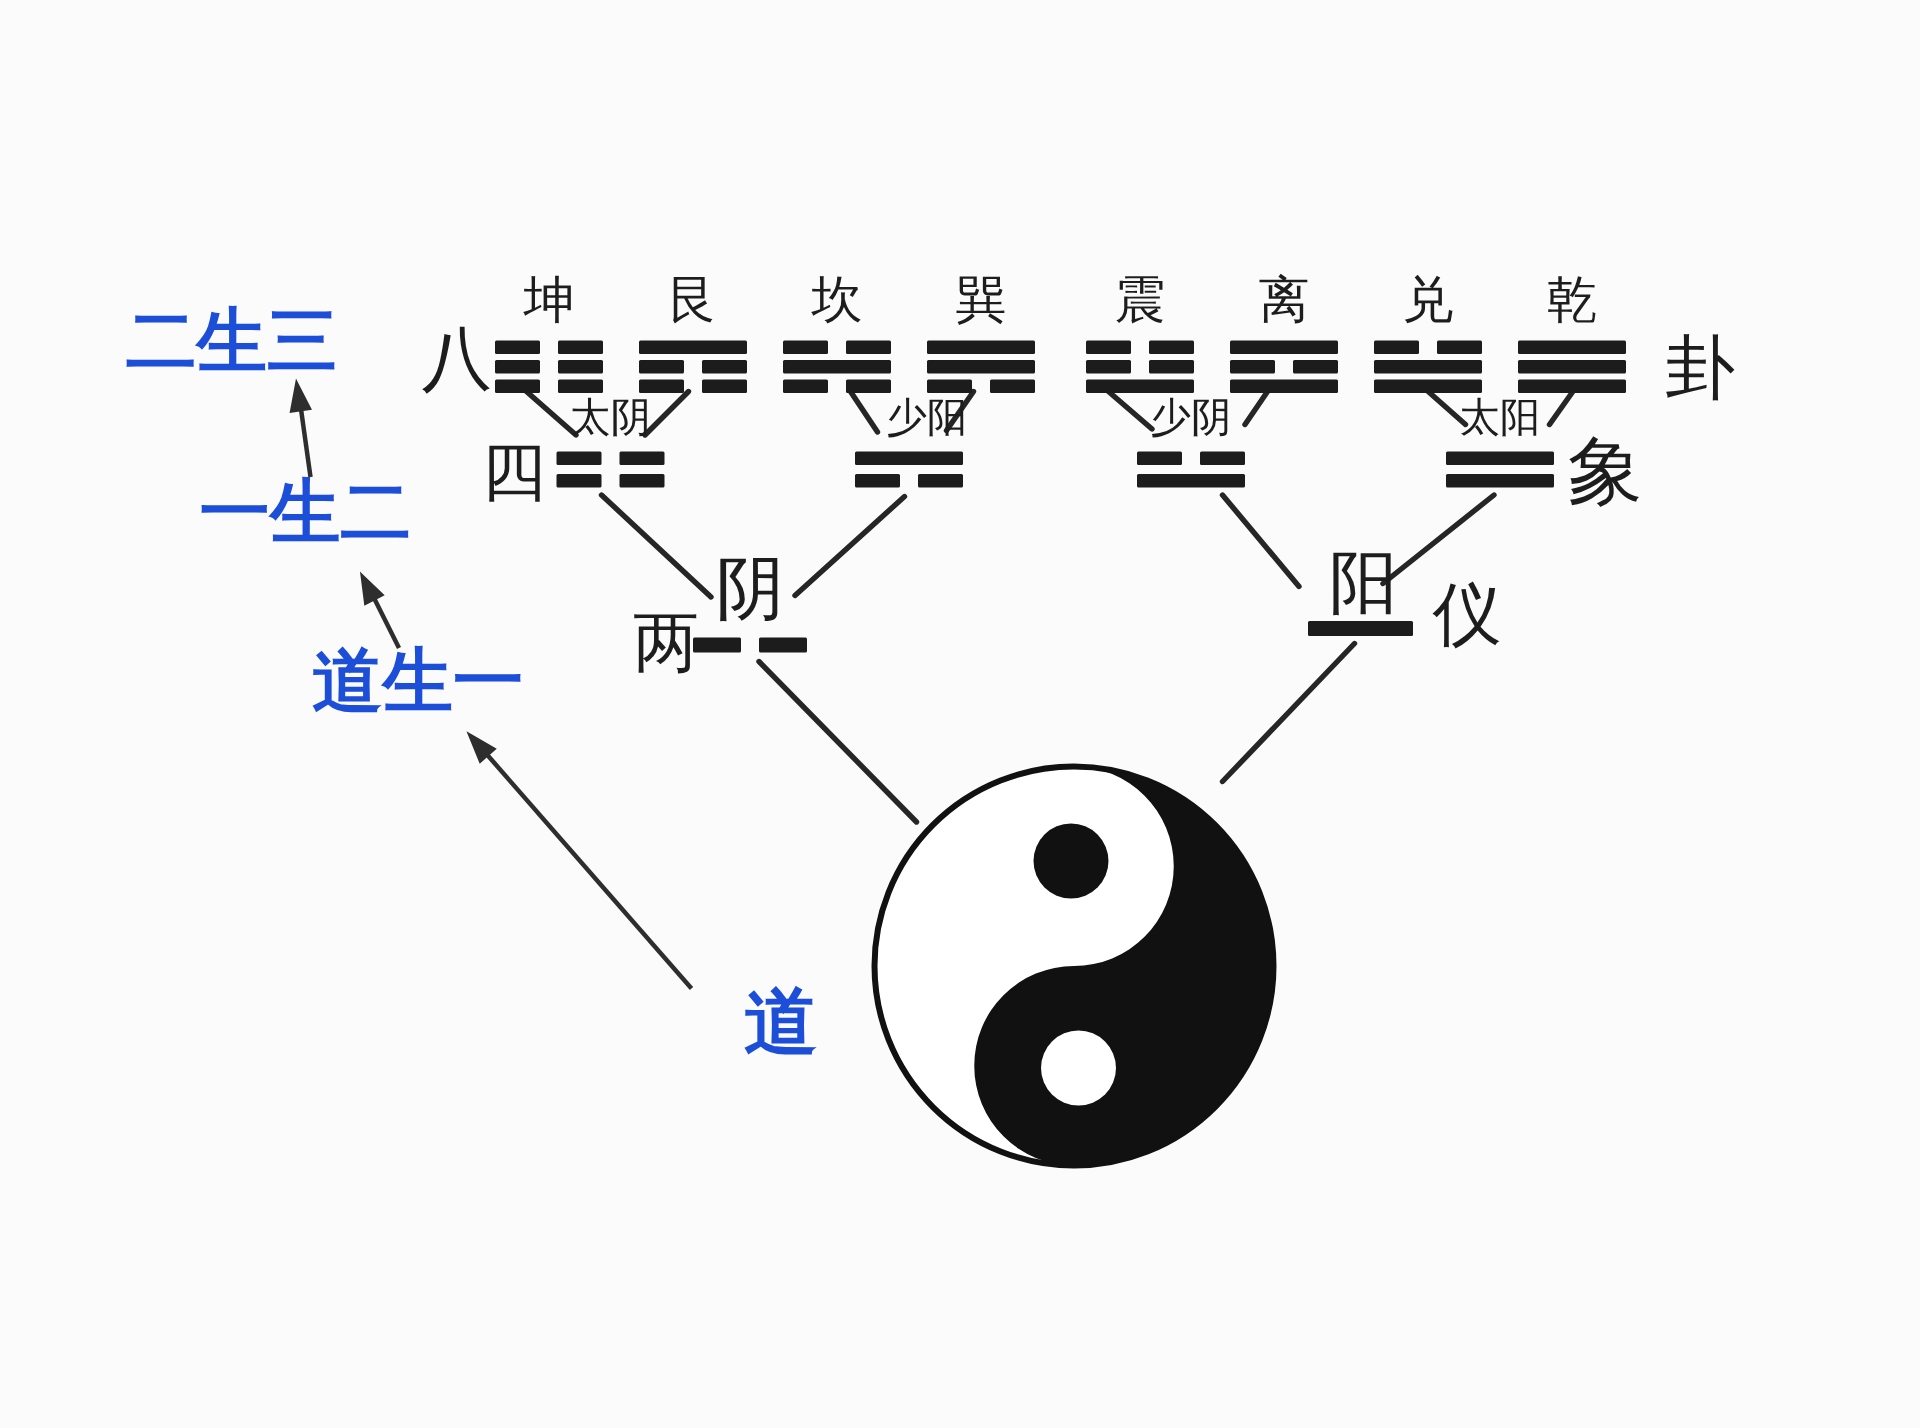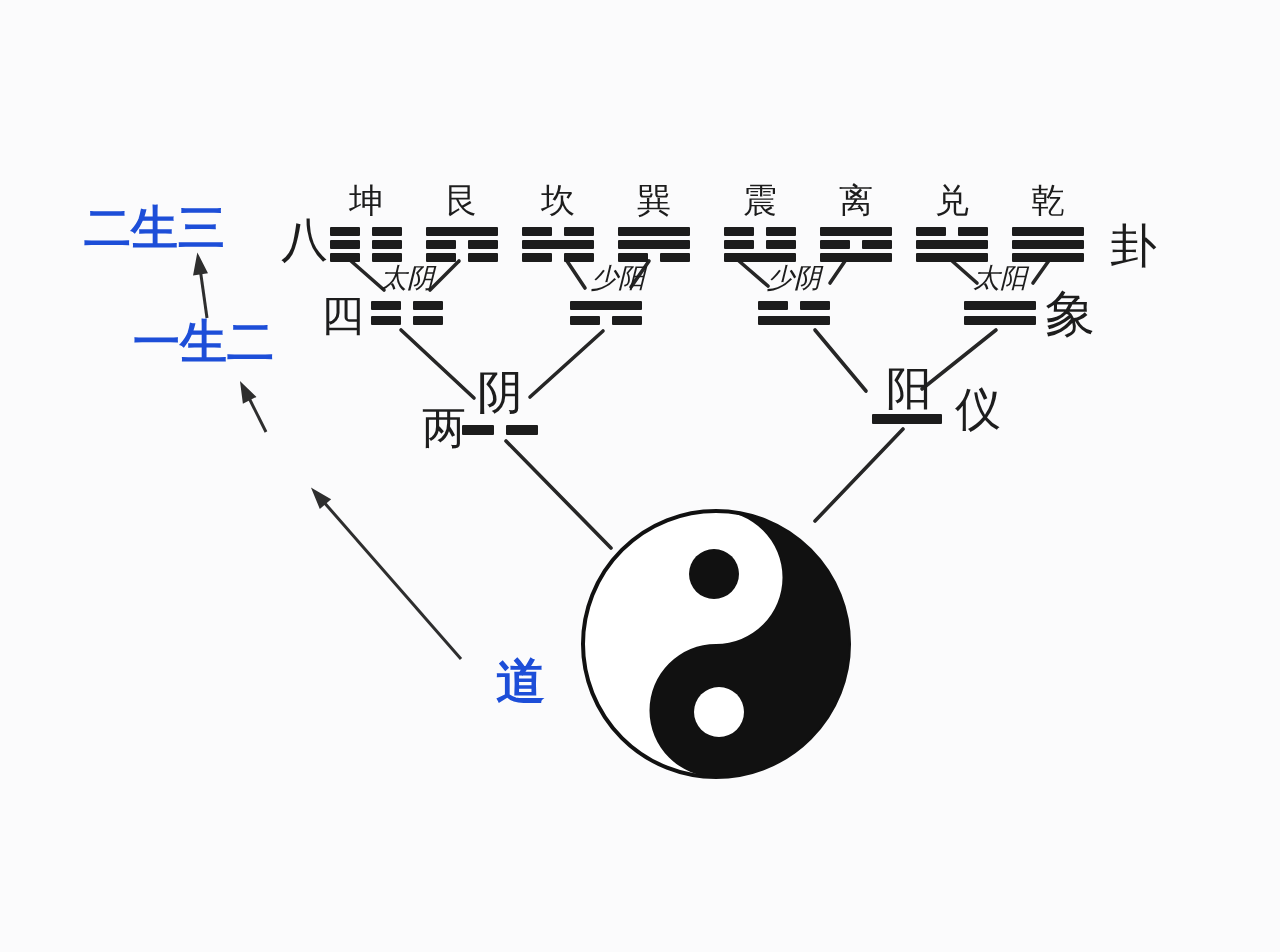--- a/index.html
+++ b/index.html
@@ -15,21 +15,21 @@
   .trigram { width:72px; height:35px; }
   .digram  { width:72px; height:24px; }
   .mono    { height:10px; }
   .bar { height:9px; background:#1c1c1c; border-radius:1px; }
   .mono .bar { height:10px; }
   .bar.broken { background:transparent; display:flex; justify-content:space-between; }
   .bar.broken::before, .bar.broken::after { content:""; width:42%; height:100%;
       background:#1c1c1c; border-radius:1px; }
 
   .trigram-name { position:absolute; top:184px; width:72px; text-align:center; font-size:34px; }
-  .siximg-name  { position:absolute; top:265px; width:120px; text-align:center; font-size:27px;font-style:italic; }
+  .siximg-name  { position:absolute; top:265px; width:120px; text-align:center; font-size:27px; }
 </style>
 </head>
 <body>
 
 <div id="stage">
 
   <svg id="wires" viewBox="0 0 1280 952" xmlns="http://www.w3.org/2000/svg">
     <g stroke="#262626" stroke-width="3.6" stroke-linecap="round">
 
       <line x1="351" y1="261" x2="384" y2="290"></line>
@@ -62,20 +62,21 @@
     <g>
       <circle cx="716" cy="644" r="133" fill="#ffffff" stroke="#111111" stroke-width="4"></circle>
       <path d="M 716,511 A 133,133 0 0 1 716,777 A 66.5,66.5 0 0 1 716,644 A 66.5,66.5 0 0 0 716,511 Z" fill="#111111"></path>
       <circle cx="714" cy="574" r="25" fill="#111111"></circle>
       <circle cx="719" cy="712" r="25" fill="#ffffff"></circle>
     </g>
   </svg>
 
   <div class="red" style="left:84px;  top:205px; font-size:47px;">二生三</div>
   <div class="red" style="left:133px; top:319px; font-size:47px;">一生二</div>
+  <div class="red" style="left:208px; top:432px; font-size:47px;">道生一</div>
   <div class="red" style="left:496px; top:657px; font-size:49px;">道</div>
 
   <div class="zh" style="left:281px;  top:217px; font-size:47px;">八</div>
   <div class="zh" style="left:1110px; top:223px; font-size:47px;">卦</div>
   <div class="zh" style="left:321px;  top:294px; font-size:43px;">四</div>
   <div class="zh" style="left:1045px; top:289px; font-size:50px;">象</div>
   <div class="zh" style="left:422px;  top:407px; font-size:44px;">两</div>
   <div class="zh" style="left:955px;  top:387px; font-size:46px;">仪</div>
 
   <div class="zh trigram-name" style="left:330px;">坤</div>

